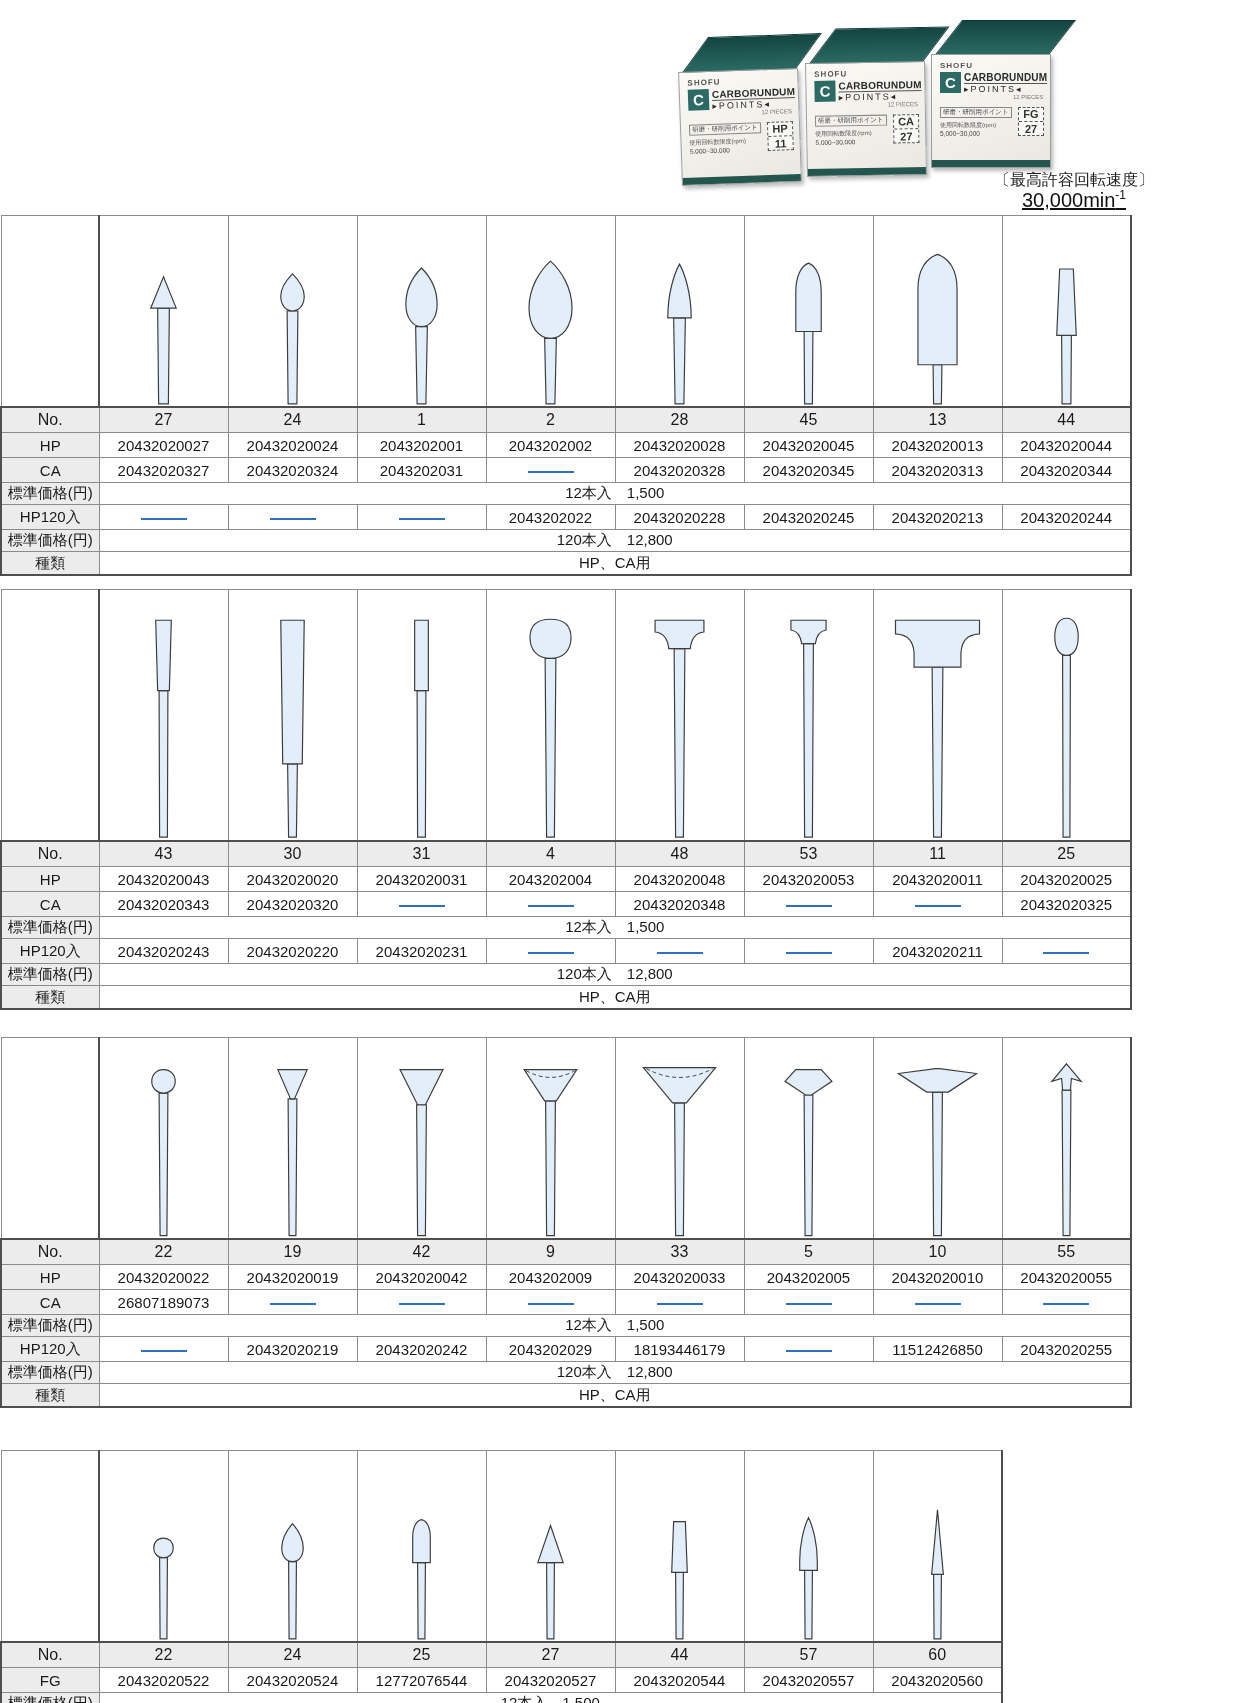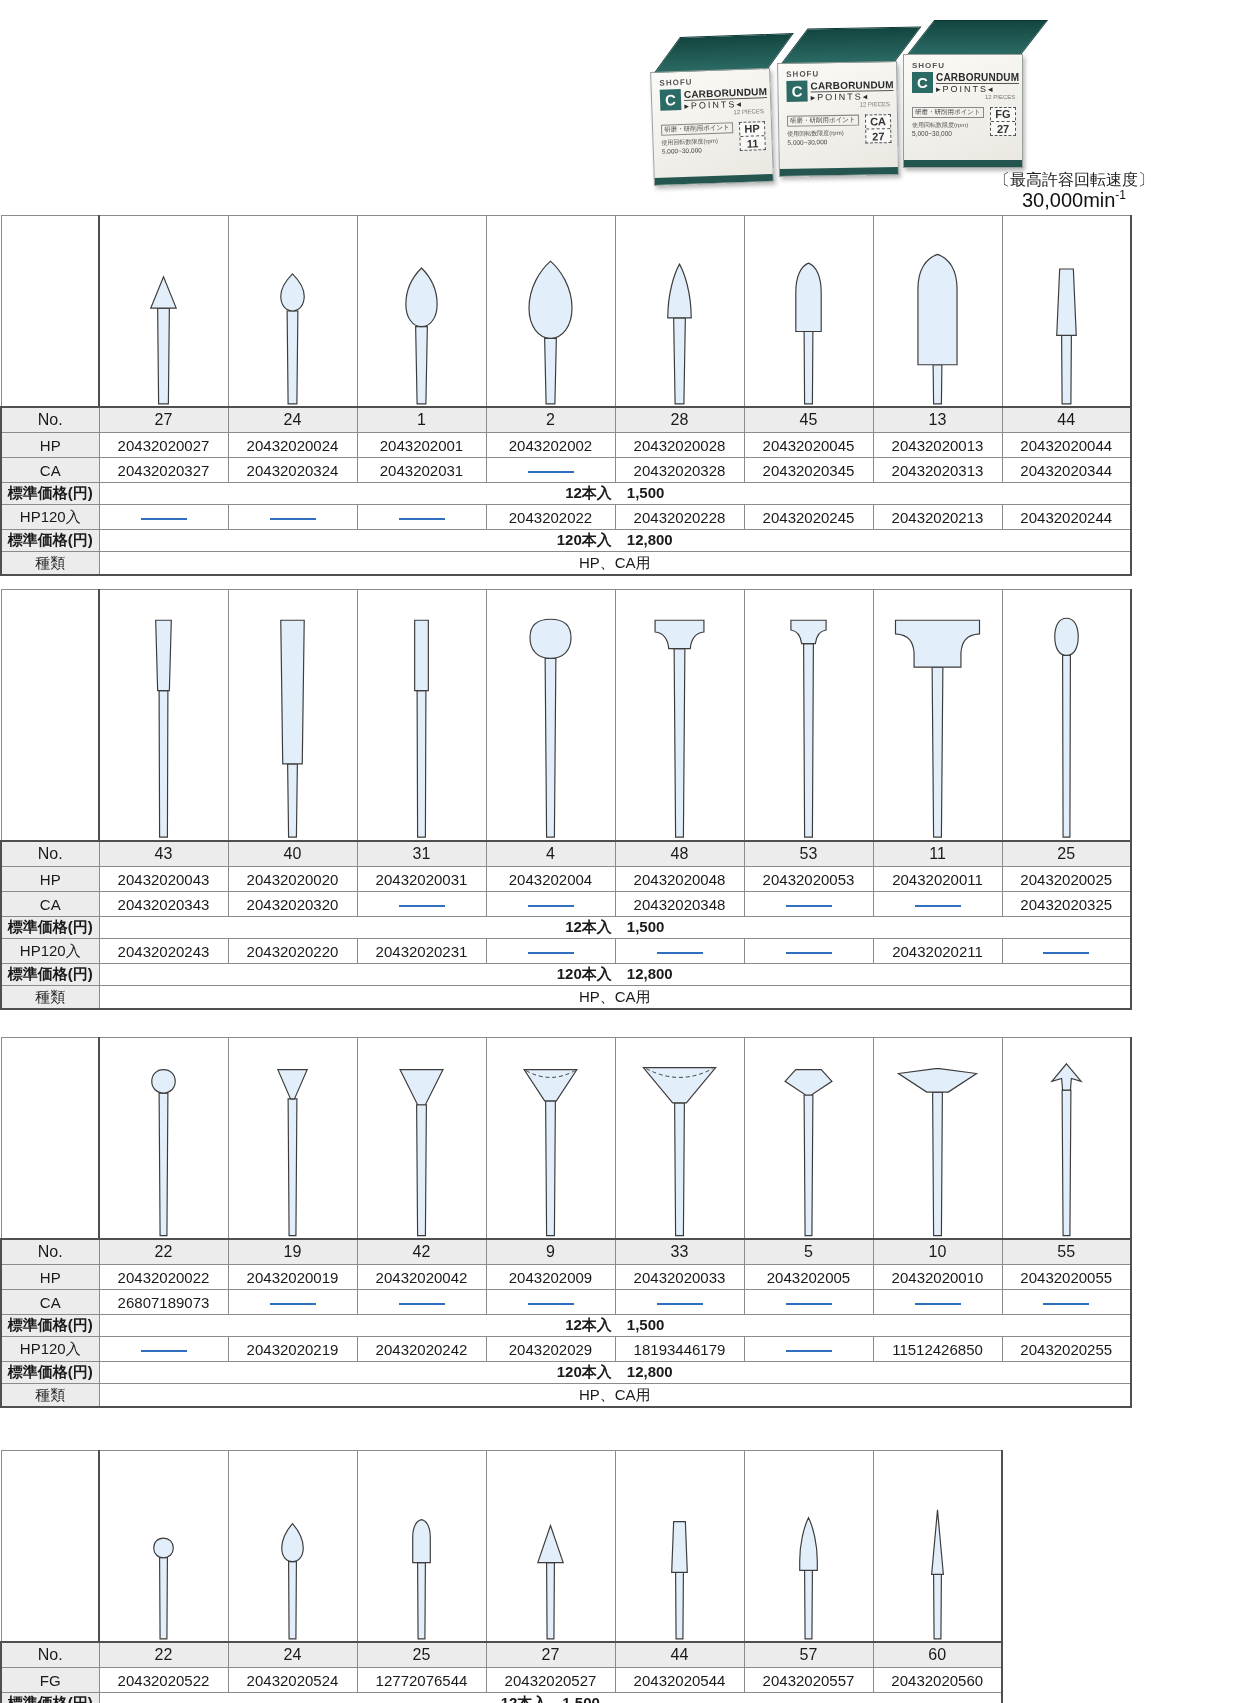--- a/index.html
+++ b/index.html
@@ -2,21 +2,21 @@
 <html><head>
 <meta charset="utf-8">
 <style>
   html,body{margin:0;padding:0;}
   body{
     width:1250px;height:1703px;background:#ffffff;
     font-family:"Liberation Sans","DejaVu Sans",sans-serif;
     color:#1a1a1a;overflow:hidden;
   }
   
-  .photo-area{position:relative;height:215px;}
+  .photo-area{position:relative;height:215px;margin-left:28px;}
   .pbox{position:absolute;width:118px;height:112px;}
   .pbox1{left:652px;top:70px;z-index:3;transform:rotate(-2deg);}
   .pbox2{left:778px;top:62px;z-index:2;transform:rotate(-1deg);}
   .pbox3{left:903px;top:54px;z-index:1;}
   .pbox-top{position:absolute;left:3px;top:-34px;width:112px;height:34px;
     background:linear-gradient(#13453f,#2c6b65);border:1px solid #0e3835;
     transform:skewX(-38deg);transform-origin:0 100%;}
   .pbox-front{position:absolute;left:0;top:0;width:118px;height:112px;
     background:linear-gradient(160deg,#fbfaf6,#e9e7e0);border:1px solid #99a09e;
     box-shadow:2px 3px 4px rgba(0,0,0,.28);}
@@ -32,34 +32,34 @@
     margin:6px 0 0 8px;padding:0 2px;}
   .pf-jp2{font-size:6px;color:#555;margin:3px 0 0 8px;}
   .pf-jp3{font-size:6.5px;color:#444;margin:0 0 0 8px;}
   .pf-label{position:absolute;right:6px;top:52px;width:24px;border:1px dashed #555;
     text-align:center;font-size:11px;font-weight:bold;color:#333;background:rgba(255,255,255,.65);}
   .pf-type{border-bottom:1px dashed #555;padding:0 0 1px;}
   .pf-no{padding:1px 0 0;}
   .pf-strip{position:absolute;left:0;right:0;bottom:0;height:7px;background:#24564f;}
   .speed-caption{position:absolute;right:96px;top:171px;text-align:center;line-height:1.15;}
   .speed-l1{font-size:16px;color:#222;}
-  .speed-l2{font-size:20px;color:#111;}
+  .speed-l2{font-size:20px;color:#111;text-decoration:underline;}
   .speed-l2 sup{font-size:12px;}
   
   #tables{margin:0;}
   table.spec{border-collapse:collapse;table-layout:fixed;}
   table.spec td{padding:0;text-align:center;vertical-align:middle;
     border:1px solid #8b8b8b;font-size:15px;color:#1a1a1a;overflow:hidden;white-space:nowrap;}
   td.blank{border:none;background:transparent;}
   td.lbl{background:#ececec;}
   td.shape-cell{background:#fff;border-top:2px solid #4f4f4f;border-bottom:2px solid #4f4f4f;vertical-align:bottom;}
   tr.no-row td{background:#ececec;height:24px;font-size:16px;}
   tr.code-row td{height:24px;}
   td.code{color:#2f6fc0;}
-  tr.price-row td{height:21px;font-weight:bold;}
+  tr.price-row td{height:21px;}
   tr.kind-row td{height:22px;}
   .b2l{border-left:2px solid #4f4f4f !important;}
   .b2r{border-right:2px solid #4f4f4f !important;}
   .b2b{border-bottom:2px solid #4f4f4f !important;}
   .bt2{border-top:2px solid #4f4f4f !important;}
   .dash{display:inline-block;width:46px;height:2px;background:#2f6fc0;vertical-align:middle;}
   .price-qty{margin-right:15px;}
   .shape-svg{display:block;margin:0 auto;}
   .sp{fill:#e2eef9;stroke:#3c3c3c;stroke-width:1.2;}
   .dashline{fill:none;stroke:#3c3c3c;stroke-width:1;stroke-dasharray:4 3;}
@@ -327,21 +327,21 @@
           <td class="shape-cell b2r">
             <svg class="shape-svg" width="127" height="250" viewBox="0 0 130 250">
               <path class="sp" d="M61,64 L69,64 L68.5,250 L61.5,250 Z"></path>
               <path class="sp" d="M65,26 C73,26 77,34 77,45 C77,56 73,64 65,64 C57,64 53,56 53,45 C53,34 57,26 65,26 Z"></path>
             </svg>
           </td>
         </tr>
         <tr class="no-row">
           <td class="lbl b2l bt2">No.</td>
           <td class="bt2">43</td>
-          <td class="bt2">40</td>
+          <td class="bt2">30</td>
           <td class="bt2">31</td>
           <td class="bt2">4</td>
           <td class="bt2">48</td>
           <td class="bt2">53</td>
           <td class="bt2">11</td>
           <td class="b2r bt2">25</td>
         </tr>
         <tr class="code-row">
           <td class="lbl b2l">HP</td>
           <td class="code">20432020043</td>

